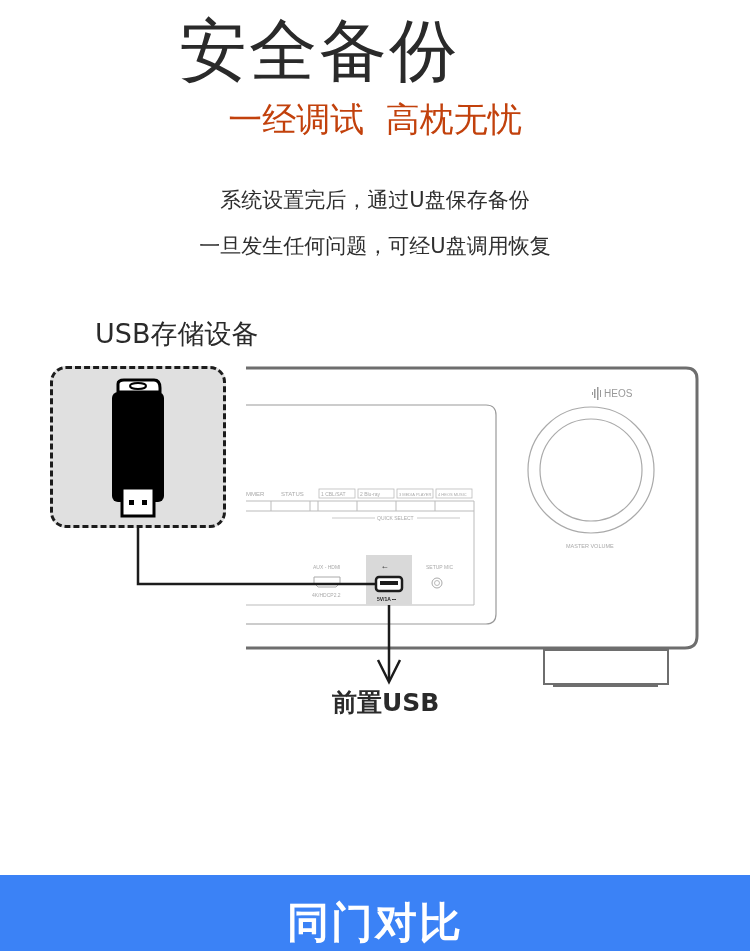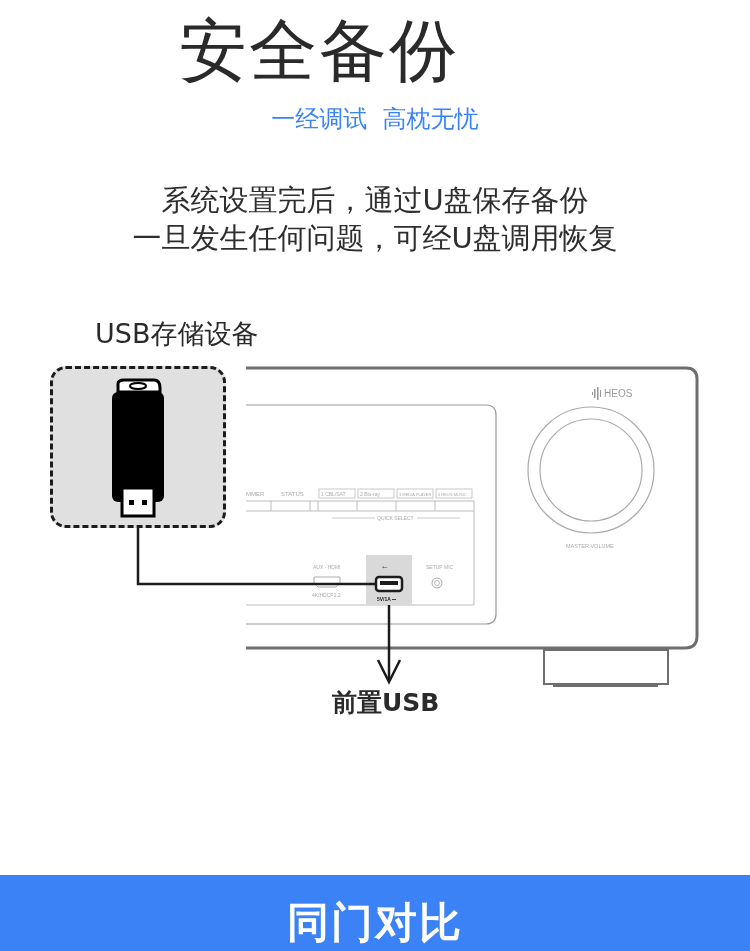--- a/index.html
+++ b/index.html
@@ -7,27 +7,27 @@
       width: 750px; height: 951px; background: #ffffff; position: relative; overflow: hidden;
       font-family: "DejaVu Sans", "Liberation Sans", sans-serif; color: #2b2b2b;
     }
     .abs { position: absolute; }
     .title {
       left: 0; width: 638px; top: 10px; text-align: center;
       font-size: 68px; font-weight: 300; letter-spacing: 2px; color: #2a2a2a; line-height: 82px;
     }
     .subtitle {
       left: 0; width: 750px; top: 96px; text-align: center;
-      font-size: 24px; color: #3b82f6; line-height: 46px; white-space: pre;
+      font-size: 34px; color: #c2410c; line-height: 46px; white-space: pre;
     }
     .desc {
-      left: 0; width: 750px; text-align: center; font-size: 29px; color: #2e2e2e; line-height: 36px;
+      left: 0; width: 750px; text-align: center; font-size: 21px; color: #2e2e2e; line-height: 36px;
     }
     .desc1 { top: 182px; }
-    .desc2 { top: 220px; }
+    .desc2 { top: 228px; }
     .usb-label { left: 52px; top: 316px; font-size: 27px; color: #2a2a2a; line-height: 36px; margin-left: 43px; }
     .front-usb-label { left: 332px; top: 686px; font-size: 25px; color: #2a2a2a; line-height: 34px; font-weight: bold; }
     .usb-box {
       left: 50px; top: 366px; width: 176px; height: 162px; background: #e0e0e0;
       border: 3px dashed #1c1c1c; border-radius: 16px; box-sizing: border-box;
     }
     .footer {
       left: 0; top: 855px; width: 750px; height: 96px; background: #3b82f6;
       display: flex; align-items: center; justify-content: center; margin-top: 20px;
     }

